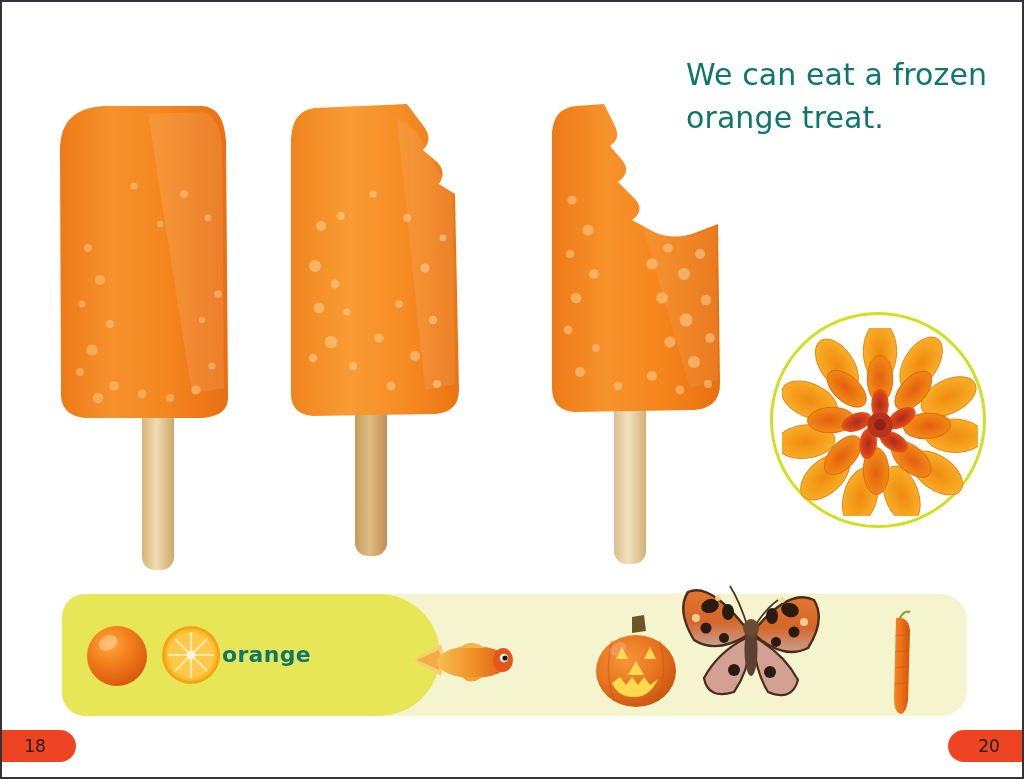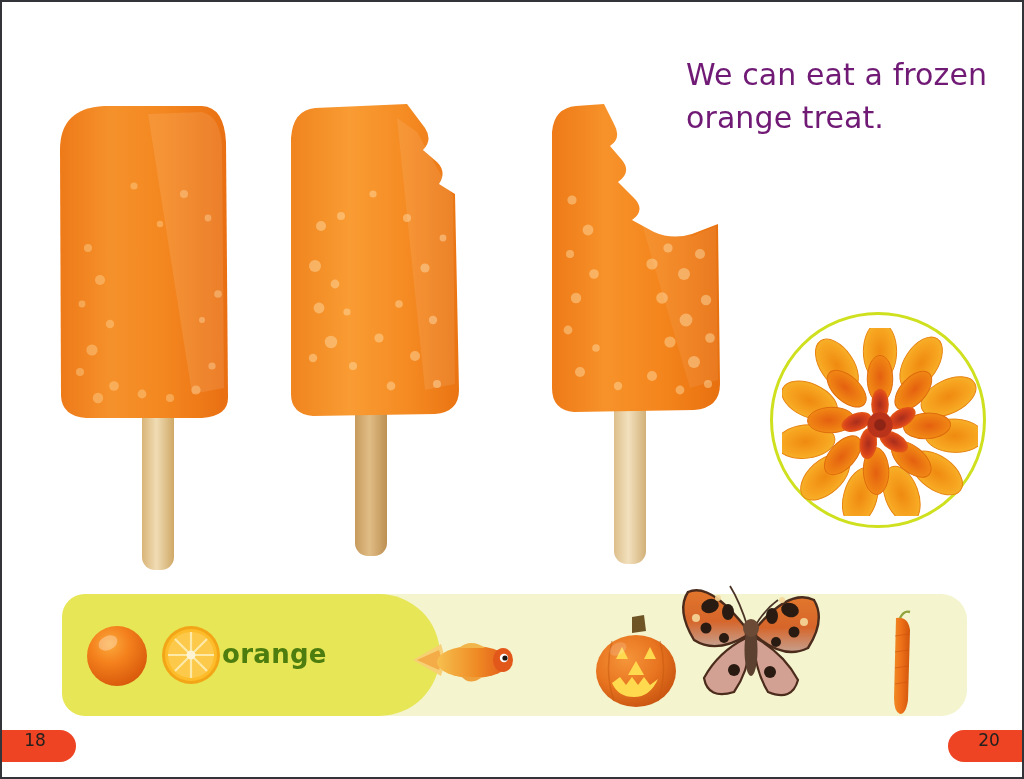--- a/index.html
+++ b/index.html
@@ -22,21 +22,21 @@
   }
 
   
   .sentence {
     position: absolute;
     left: 684px;
     top: 52px;
     width: 310px;
     font-size: 30px;
     line-height: 1.42;
-    color: #701a75;
+    color: #0f766e;
     letter-spacing: 0.1px;
     font-family: "DejaVu Sans", sans-serif;
     font-weight: 400;
   }
 
   
   .pop {
     position: absolute;
   }
   .pop svg { display: block; }
@@ -81,40 +81,41 @@
     width: 378px;
     height: 122px;
     background: #e7e656;
     border-radius: 26px 70px 70px 26px;
   }
   .word-label {
     position: absolute;
     left: 160px;
     top: 50%;
     transform: translateY(-52%);
-    font-size: 26px;
+    font-size: 22px;
     font-weight: 700;
-    color: #4d7c0f;
+    color: #0f766e;
     letter-spacing: 0.3px;
     font-family: "DejaVu Sans", sans-serif;
     white-space: nowrap;
   }
   .banner-item {
     position: absolute;
   }
 
   
   .page-tab {
     position: absolute;
     top: 728px;
     height: 32px;
     background: #ee4423;
     color: #23201e;
     font-size: 17px;
     display: flex;
+    align-items: center;
     font-family: "DejaVu Sans", sans-serif;
   }
   .page-tab.left {
     left: 0px;
     width: 74px;
     border-radius: 0 16px 16px 0;
     justify-content: center;
     padding-right: 8px;
     box-sizing: border-box;
   }

